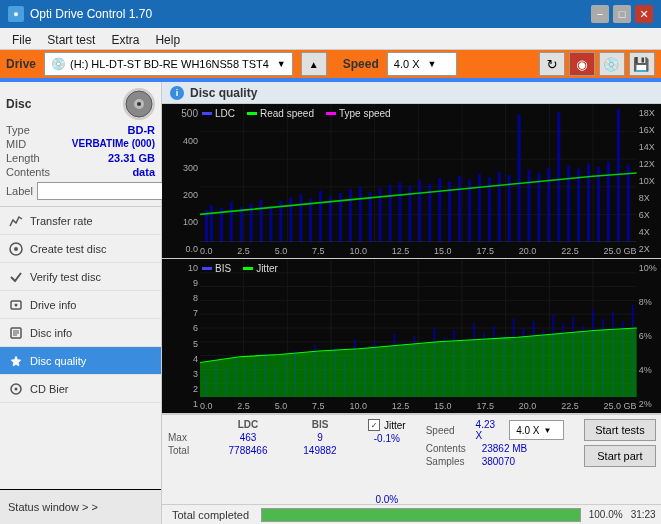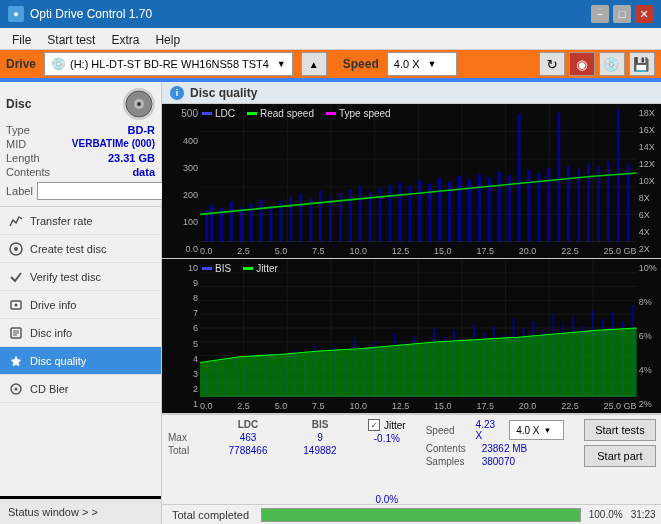--- a/index.html
+++ b/index.html
@@ -44,21 +44,21 @@
     .disc-label-input { flex: 1; height: 18px; border: 1px solid #999; background: white; font-size: 10px; padding: 1px 3px; }
     .disc-label-btn { width: 20px; height: 18px; background: #e0e0e0; border: 1px solid #999; cursor: pointer; display: flex; align-items: center; justify-content: center; }
     
     
     .sidebar-nav { flex: 1; }
     .nav-item { height: 28px; display: flex; align-items: center; padding: 0 8px; gap: 6px; cursor: pointer; font-size: 11px; color: #333; border-bottom: 1px solid #e0e0e0; }
     .nav-item.active { background: #3a8dde; color: white; }
     .nav-item-icon { width: 16px; height: 16px; display: flex; align-items: center; justify-content: center; }
     
     
-    .status-btn { height: 28px; display: flex; align-items: center; padding: 0 8px; gap: 4px; cursor: pointer; font-size: 11px; color: #333; border-top: 3px solid #000000; background: #e8e8e8; }
+    .status-btn { height: 35px; display: flex; align-items: center; padding: 0 8px; gap: 4px; cursor: pointer; font-size: 11px; color: #333; border-top: 1px solid #000000; background: #e8e8e8; }
     
     
     .content-area { flex: 1; background: #fff; display: flex; flex-direction: column; }
     
     
     .dq-header { background: #e0e8f0; height: 22px; display: flex; align-items: center; padding: 0 8px; gap: 6px; border-bottom: 1px solid #ccc; }
     .dq-icon { width: 14px; height: 14px; background: #3a8dde; border-radius: 7px; display: flex; align-items: center; justify-content: center; font-size: 9px; color: white; font-weight: bold; }
     .dq-title { font-size: 12px; font-weight: bold; color: #333; }
     
     

